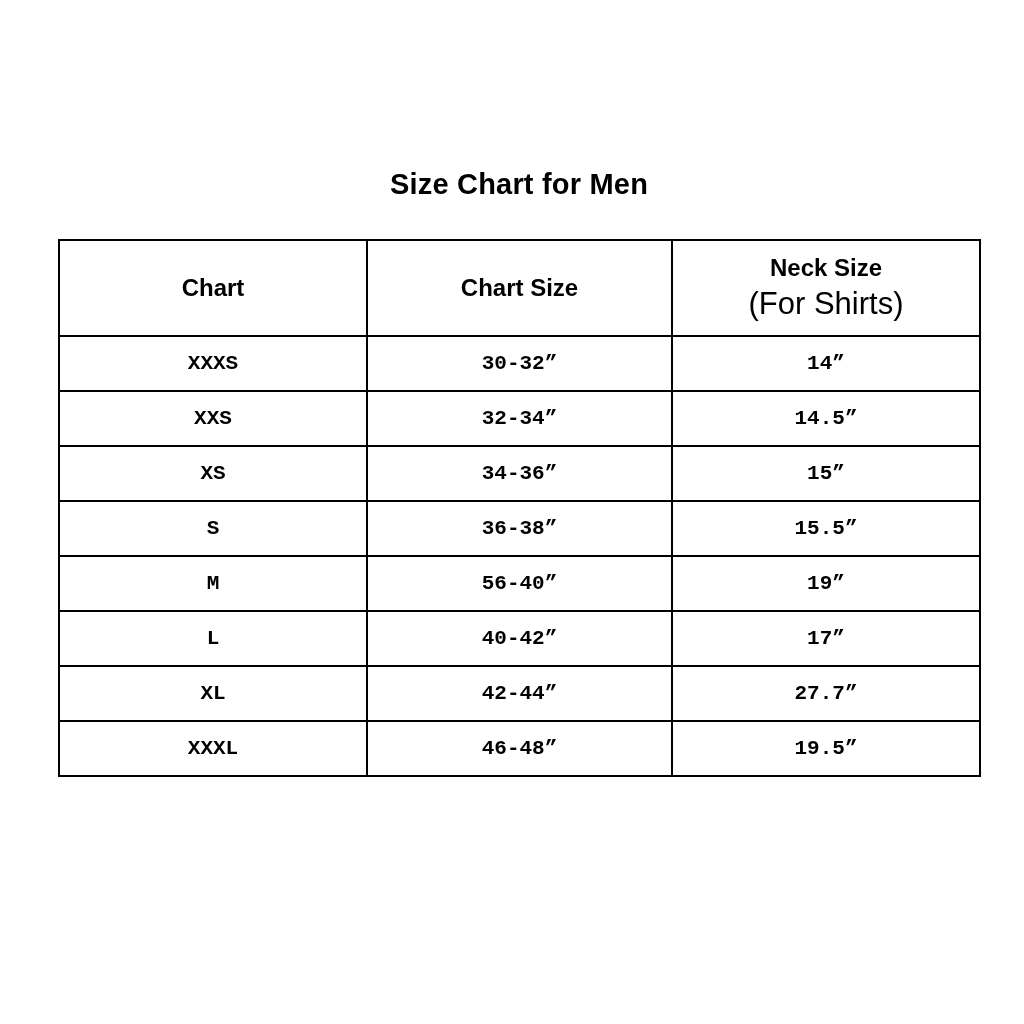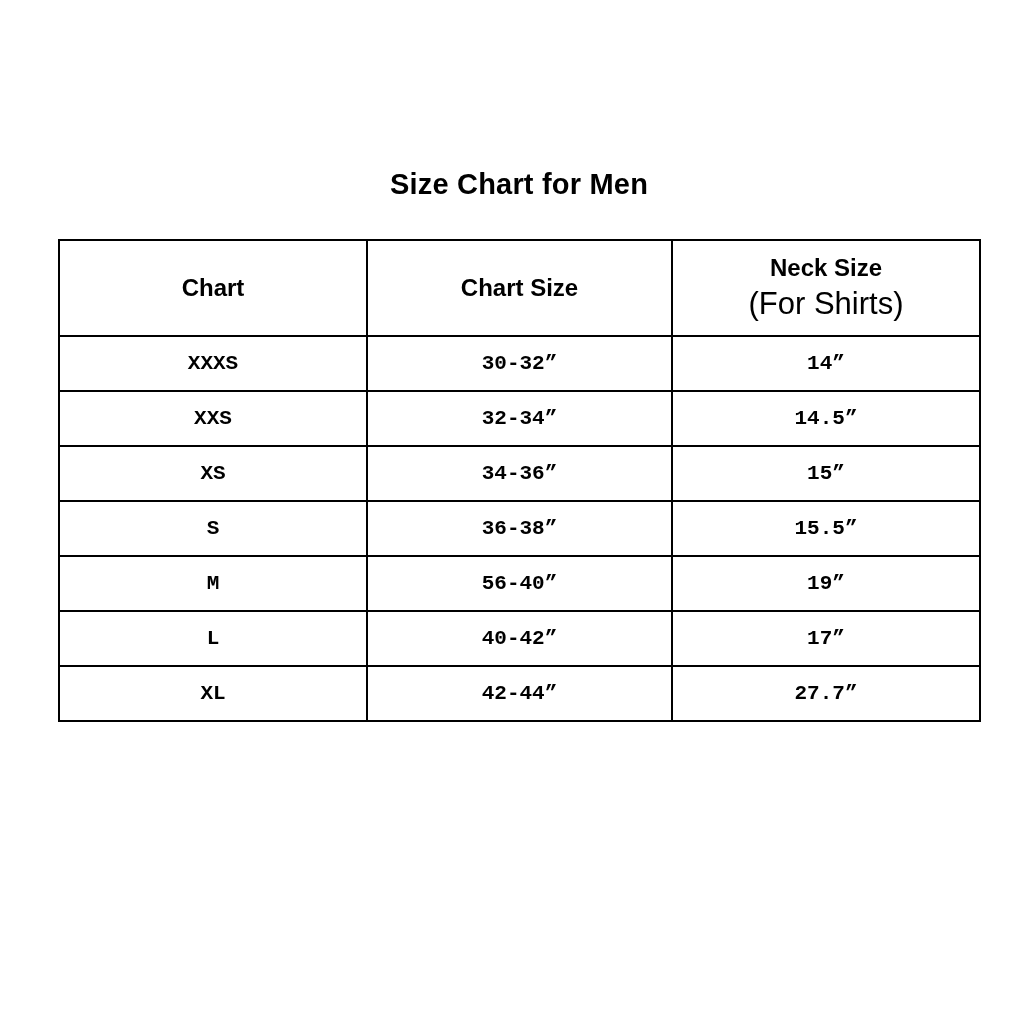--- a/index.html
+++ b/index.html
@@ -128,16 +128,21 @@
       <tr>
         <td class="cell-size">L</td>
         <td>40-42”</td>
         <td>17”</td>
       </tr>
       <tr>
         <td class="cell-size">XL</td>
         <td>42-44”</td>
         <td>27.7”</td>
       </tr>
+      <tr>
+        <td class="cell-size">XXXL</td>
+        <td>46-48”</td>
+        <td>19.5”</td>
+      </tr>
     </tbody>
   </table>
 
 </div>
 
 </body></html>

